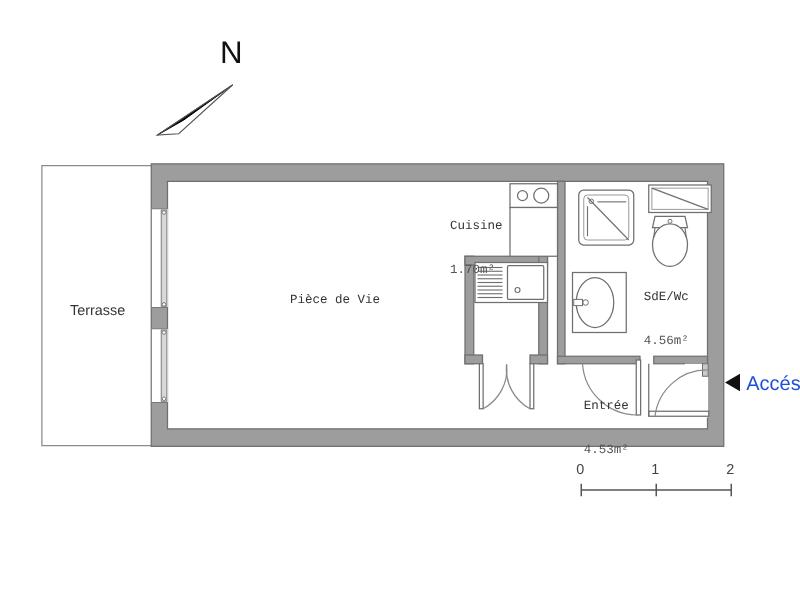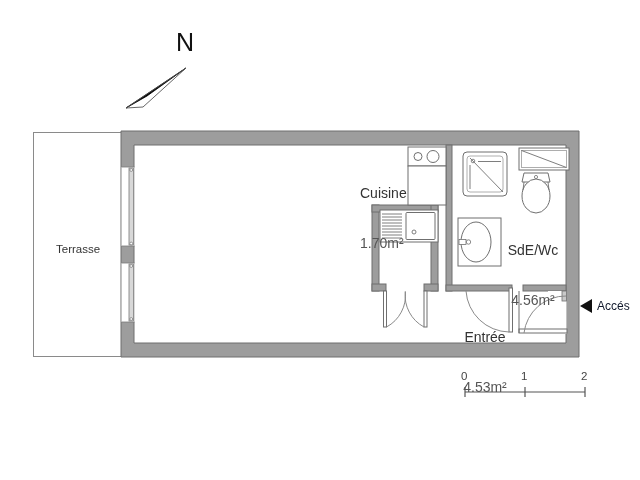--- a/index.html
+++ b/index.html
@@ -29,38 +29,39 @@
     display: block;
   }
   .lbl {
     position: absolute;
     font-family: "Liberation Sans", sans-serif;
     color: #333333;
     white-space: pre;
     line-height: 1.18;
   }
   .lbl-room {
-    font-size: 14px;
+    font-size: 10px;
     color: #333333;
     text-align: center;
+    font-family: Liberation Mono, monospace;
   }
   .lbl-room .area { color: #555555; }
   .lbl-room .hsp  { color: #555555; }
   .lbl-terrasse {
     font-size: 11.5px;
     color: #333333;
   }
   .lbl-north {
     font-size: 25px;
     color: #111111;
     font-weight: 400;
   }
   .lbl-acces {
-    font-size: 12px;
-    color: #0f172a;
+    font-size: 16px;
+    color: #1d4ed8;
   }
   .lbl-scale {
     font-size: 11.5px;
     color: #444444;
   }
 </style>
 </head>
 <body>
 
 <div id="plan-root">
@@ -201,20 +202,21 @@
       <line x1="585" y1="387" x2="585" y2="397"></line>
     </g>
 
   </svg>
 
   <div class="lbl lbl-north" style="left:176px; top:28px;">N</div>
 
   <div class="lbl lbl-terrasse" style="left:56px; top:243px;">Terrasse</div>
 
   <div class="lbl lbl-room" style="left:218px; top:211px; width:100px;">
+    <div>Pièce de Vie</div>
   </div>
 
   <div class="lbl lbl-room" style="left:360px; top:152px; width:70px; text-align:left;">
     <div>Cuisine</div>
     <div class="area">1.70m²</div>
   </div>
 
 
   <div class="lbl lbl-room" style="left:498px; top:209px; width:70px; text-align:center;">
     <div>SdE/Wc</div>

